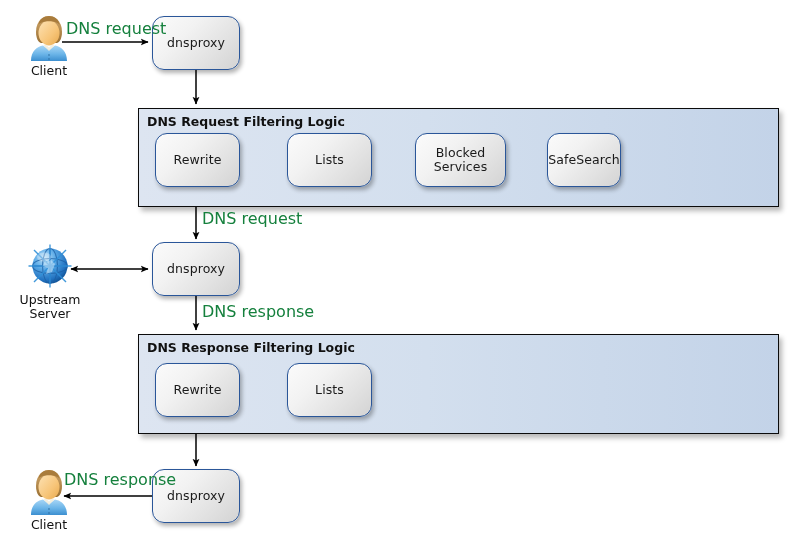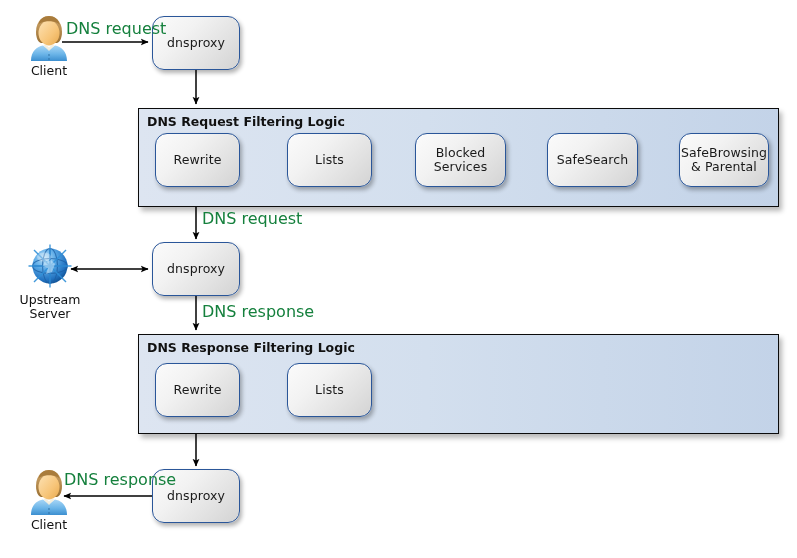--- a/index.html
+++ b/index.html
@@ -139,24 +139,22 @@
     <div class="group-title">DNS Request Filtering Logic</div>
   </div>
 
   <div class="node" style="left:155px; top:133px; width:85px; height:54px;">Rewrite</div>
 
   <div class="node" style="left:287px; top:133px; width:85px; height:54px;">Lists</div>
 
   <div class="node" style="left:415px; top:133px; width:91px; height:54px;text-align:center;">Blocked
 Services</div>
 
-  <div class="node" style="left:547px; top:133px; width:91px; height:54px;">SafeSearch</div>
-
-  <div class="node" style="left:679px; top:133px; width:90px; height:54px;">SafeBrowsing
-&amp; Parental</div>
+  <div class="node" style="left:547px; top:133px; width:74px; height:54px;">SafeSearch</div>
+
 
   <div class="group" style="left:138px; top:334px; width:641px; height:100px;">
     <div class="group-title">DNS Response Filtering Logic</div>
   </div>
 
   <div class="node" style="left:155px; top:363px; width:85px; height:54px;">Rewrite</div>
 
   <div class="node" style="left:287px; top:363px; width:85px; height:54px;">Lists</div>
 
   <div class="node" style="left:152px; top:16px; width:88px; height:54px;">dnsproxy</div>

